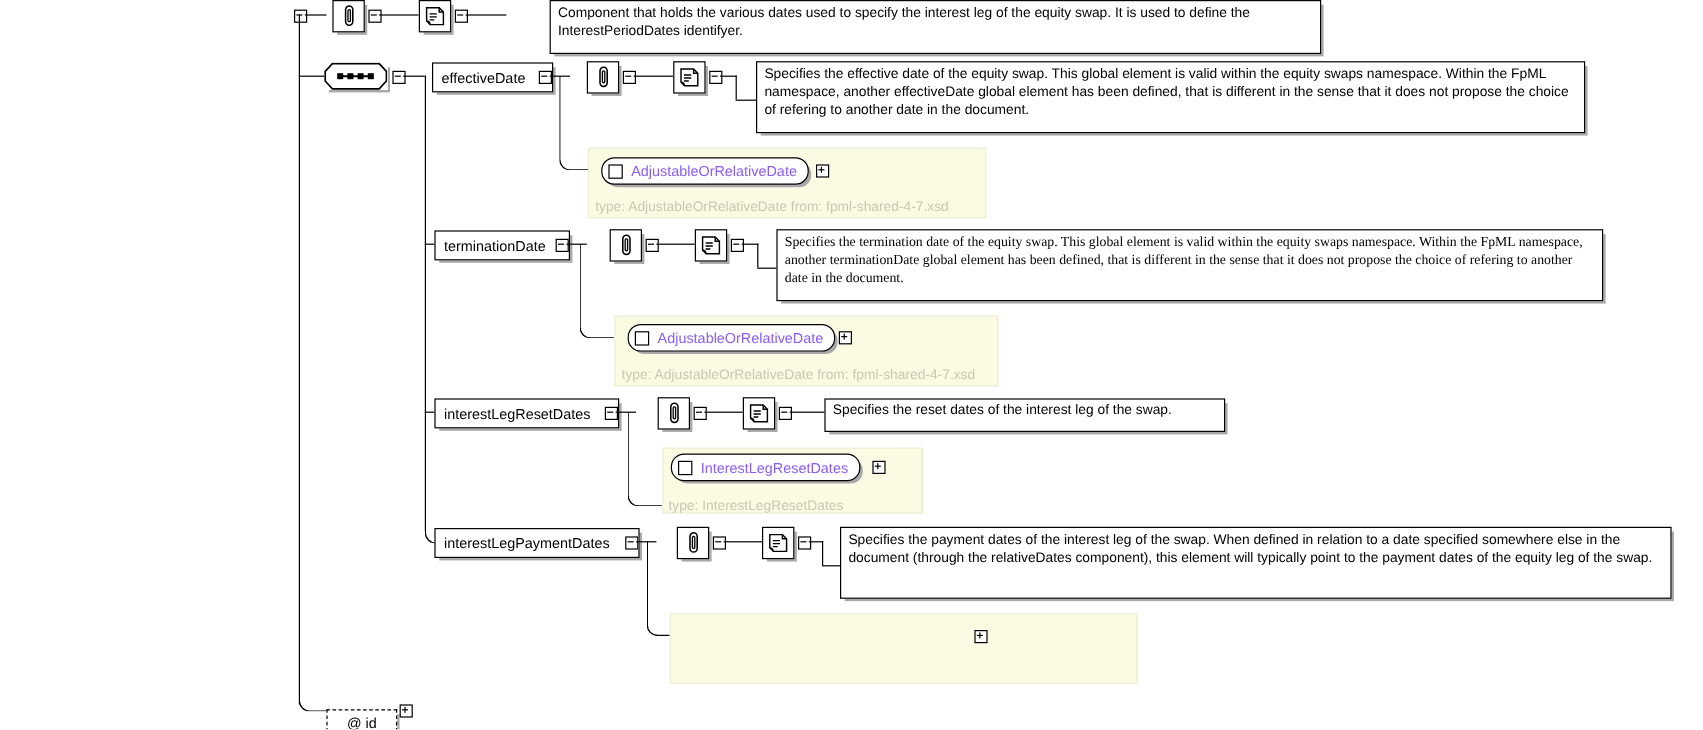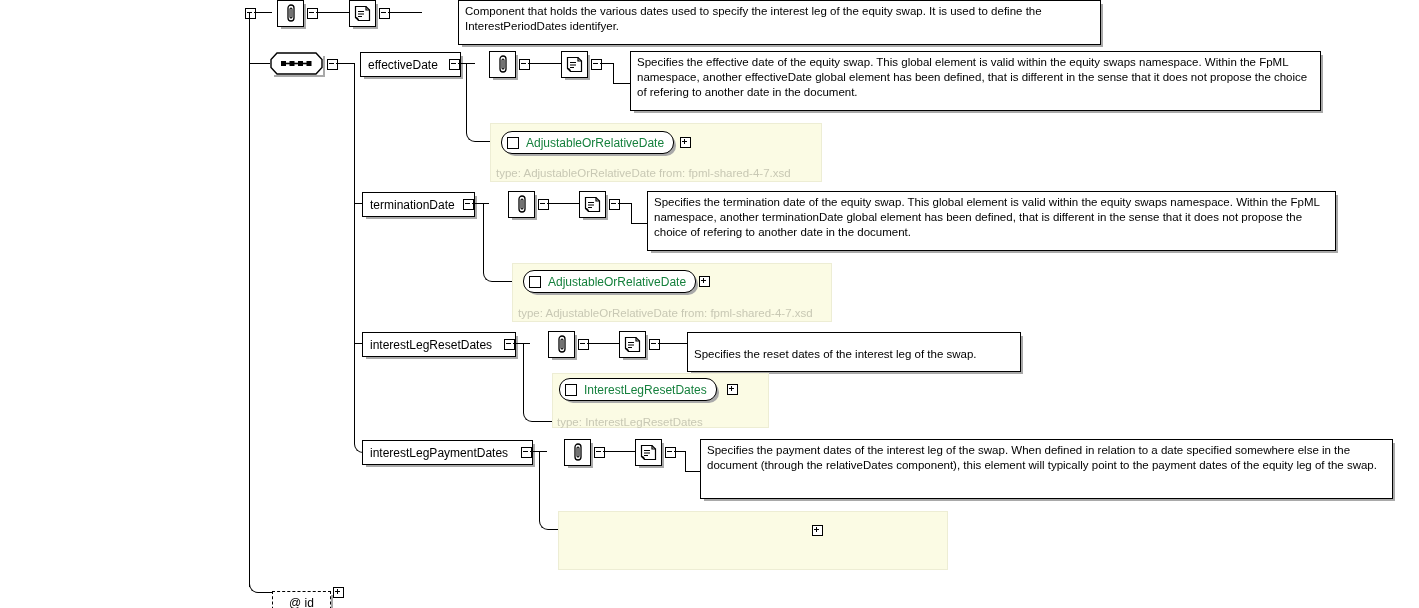--- a/index.html
+++ b/index.html
@@ -40,21 +40,21 @@
   }
 
   
   .capsule{
     position:absolute;
     border:1px solid #000;
     background:#fff;
     border-radius:11px;
     font-size:12px;
     line-height:1;
-    color:#15803d;
+    color:#8b5cf6;
     display:flex;
     align-items:center;
     padding:0 9px 0 5px;
     white-space:nowrap;
     box-shadow:3px 3px 0 -1px #a9a9a9;
   }
   .capsule .sq{
     width:10px;height:10px;border:1px solid #000;background:#fff;
     margin-right:7px;flex:0 0 auto;
   }
@@ -267,21 +267,21 @@
       <path d="M14 3.5 V7 H17.5" fill="none" stroke="#000" stroke-width="1.2"></path>
       <path d="M6 8.5 H12 M6 11 H12 M6 13.5 H10" stroke="#000" stroke-width="1.1"></path>
       <path d="M3.5 14.5 q2.5 0 3 3" fill="none" stroke="#000" stroke-width="1.1"></path>
     </svg>
   </div>
   <div class="expander" style="left:609px;top:199px;"></div>
   <div class="ln lnh" style="left:618px;top:203px;width:14px;"></div>
   <div class="ln lnv" style="left:631px;top:203px;height:20px;"></div>
   <div class="ln lnh" style="left:631px;top:223px;width:17px;"></div>
 
-  <div class="docbox" style="left:647px;top:191px;width:676px;height:53px;">
+  <div class="docbox" style="left:647px;top:191px;width:676px;height:53px;font-family:Liberation Serif, serif;">
     <span>Specifies the termination date of the equity swap. This global element is valid within the equity swaps namespace. Within the FpML namespace, another terminationDate global element has been defined, that is different in the sense that it does not propose the choice of refering to another date in the document.</span>
   </div>
 
   <div class="typepanel" style="left:512px;top:263px;width:318px;height:57px;"></div>
   <div class="capsule" style="left:523px;top:270px;height:21px;">
     <span class="sq"></span>
     <span>AdjustableOrRelativeDate</span>
   </div>
   <div class="expander plus" style="left:699px;top:276px;"></div>
   <div class="typelabel" style="left:518px;top:308px;">type: AdjustableOrRelativeDate from: fpml-shared-4-7.xsd</div>
@@ -307,21 +307,21 @@
     <svg width="21" height="21" viewBox="0 0 21 21">
       <path d="M3.5 3.5 H14 L17.5 7 V17.5 H6.5 L3.5 14.5 Z" fill="#fff" stroke="#000" stroke-width="1.2"></path>
       <path d="M14 3.5 V7 H17.5" fill="none" stroke="#000" stroke-width="1.2"></path>
       <path d="M6 8.5 H12 M6 11 H12 M6 13.5 H10" stroke="#000" stroke-width="1.1"></path>
       <path d="M3.5 14.5 q2.5 0 3 3" fill="none" stroke="#000" stroke-width="1.1"></path>
     </svg>
   </div>
   <div class="expander" style="left:649px;top:339px;"></div>
   <div class="ln lnh" style="left:658px;top:343px;width:30px;"></div>
 
-  <div class="docbox" style="left:687px;top:332px;width:321px;height:23px;line-height:17px;padding-top:13px;">
+  <div class="docbox" style="left:687px;top:332px;width:321px;height:23px;line-height:17px;padding-top:1px;">
     <span>Specifies the reset dates of the interest leg of the swap.</span>
   </div>
 
   <div class="typepanel" style="left:552px;top:373px;width:215px;height:53px;"></div>
   <div class="capsule" style="left:559px;top:378px;height:21px;">
     <span class="sq"></span>
     <span>InterestLegResetDates</span>
   </div>
   <div class="expander plus" style="left:727px;top:384px;"></div>
   <div class="typelabel" style="left:557px;top:417px;">type: InterestLegResetDates</div>

